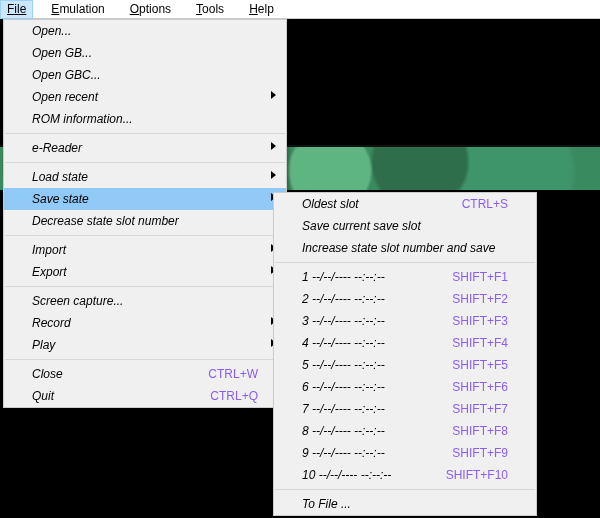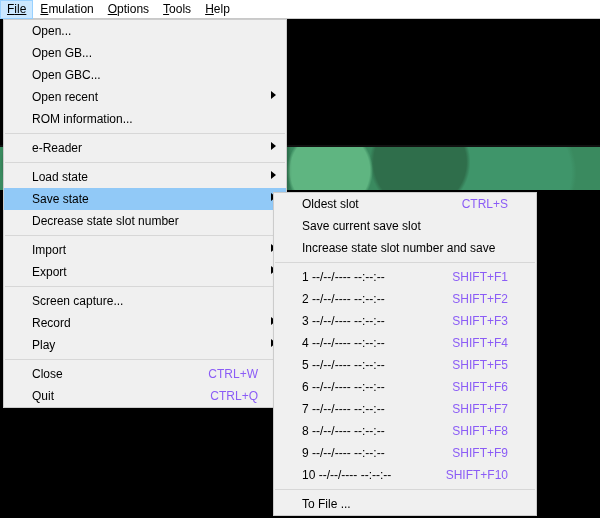--- a/index.html
+++ b/index.html
@@ -13,20 +13,21 @@
     position: relative;
   }
   .menubar {
     background: #fff;
     height: 19px;
     display: flex;
     align-items: center;
     border-bottom: 1px solid #ccc;
     position: relative;
     z-index: 10;
+    gap: 11px;
   }
   .menubar-item {
     padding: 2px 7px;
     cursor: default;
     line-height: 15px;
   }
   .menubar-item.active {
     background: #cce8ff;
     border: 1px solid #99d1ff;
     padding: 1px 6px;
@@ -72,21 +73,21 @@
     display: flex;
     align-items: center;
     height: 22px;
     padding: 0 28px 0 28px;
     position: relative;
     cursor: default;
   }
   .menu-item.highlight {
     background: #91c9f7;
   }
-  .menu-item .label { flex: 1; white-space: nowrap; }
+  .menu-item .label { flex: 1; white-space: nowrap; font-style: italic; }
   .menu-item .shortcut { color: #8b5cf6; margin-left: 16px; }
   .menu-item .arrow {
     position: absolute;
     right: 10px;
     top: 5px;
     width: 0; height: 0;
     border-top: 4px solid transparent;
     border-bottom: 4px solid transparent;
     border-left: 5px solid #000;
   }

